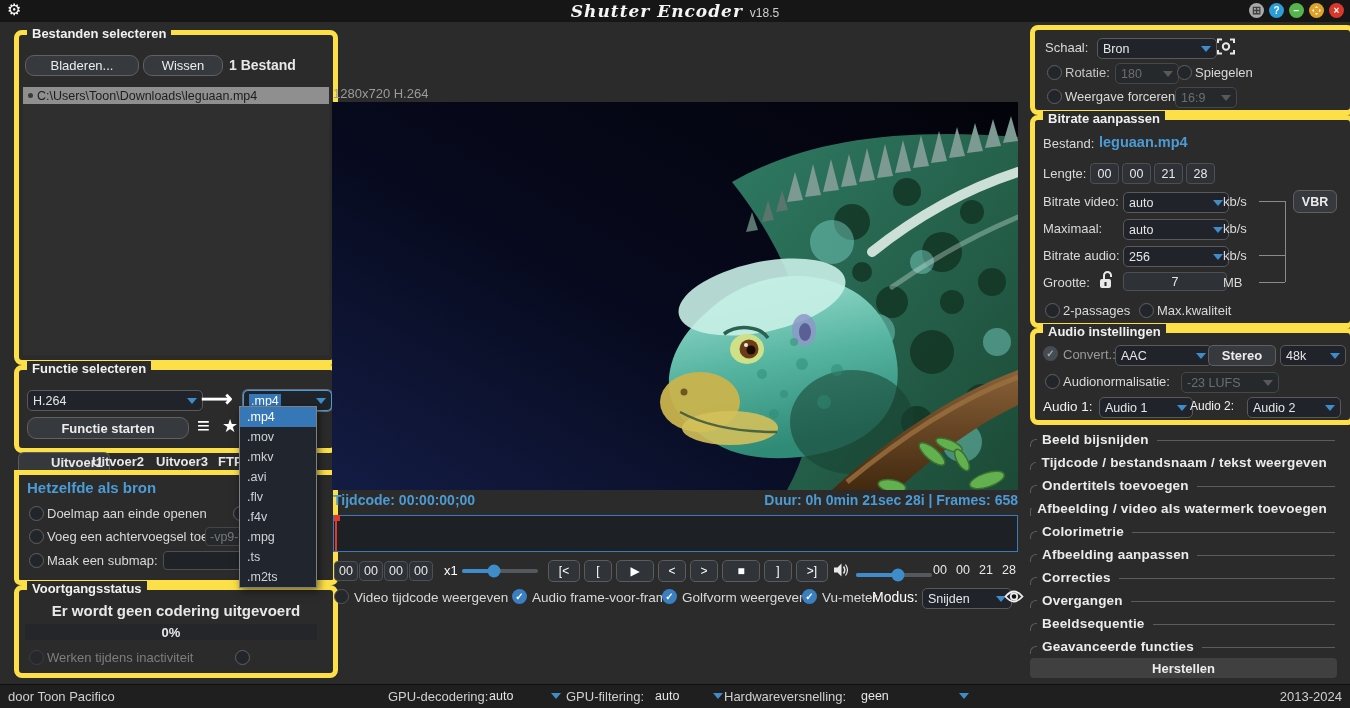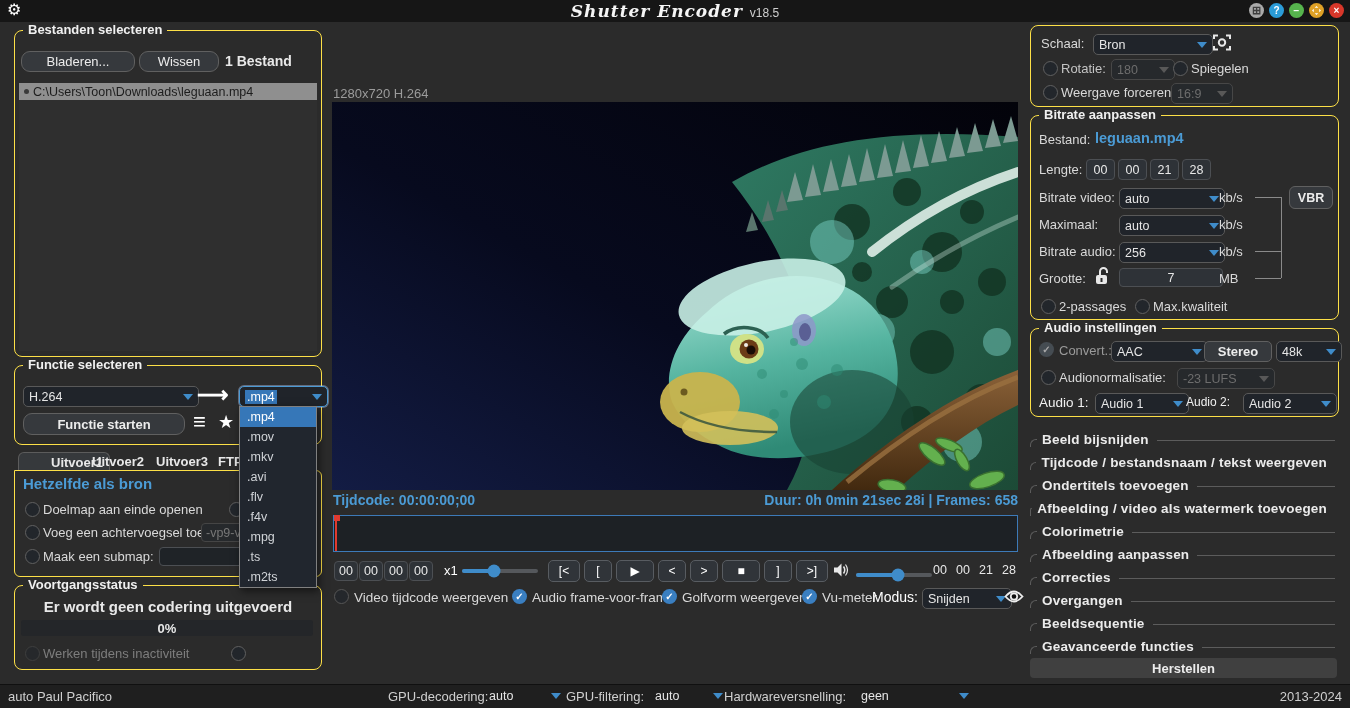--- a/index.html
+++ b/index.html
@@ -17,21 +17,21 @@
   .gear{position:absolute;left:7px;top:0px;font-size:16px;color:#fff;cursor:pointer;}
   #winbtns{position:absolute;right:6px;top:3px;display:flex;gap:5px;}
   .wbtn{width:15px;height:15px;border-radius:50%;display:flex;align-items:center;justify-content:center;
         font-size:10px;font-weight:bold;color:#fff;line-height:1;}
   .wb-grid{background:#a9a9a9;color:#3f3f3f;font-size:11px;}
   .wb-help{background:#2b9cd8;}
   .wb-min{background:#56b44d;}
   .wb-max{background:#dfa126;}
   .wb-close{background:#d8372a;}
   
-  .fs{position:absolute;border:1px solid #fde047;border-radius:8px;}
+  .fs{position:absolute;border:5px solid #fde047;border-radius:8px;padding-left:8px;}
   .lg{position:absolute;top:-9px;left:8px;background:#2b2b2b;padding:0 5px;font-size:13px;
       font-weight:bold;color:#f0f0f0;white-space:nowrap;}
   .lbl{font-size:13px;color:#d9d9d9;white-space:nowrap;}
   
   .btn{background:#36393d;border:1px solid #606060;border-radius:9px;color:#ececec;
        display:flex;align-items:center;justify-content:center;font-size:13px;}
   .sel{background:#20242a;border:1px solid #595959;border-radius:5px;height:19px;
        display:flex;align-items:center;padding:0 5px;color:#e6e6e6;font-size:12.5px;}
   .sel-val{flex:1;overflow:hidden;white-space:nowrap;}
   .sel-arr{width:0;height:0;border-left:5px solid transparent;border-right:5px solid transparent;
@@ -524,21 +524,21 @@
     <div class="dd-item">.mkv</div>
     <div class="dd-item">.avi</div>
     <div class="dd-item">.flv</div>
     <div class="dd-item">.f4v</div>
     <div class="dd-item">.mpg</div>
     <div class="dd-item">.ts</div>
     <div class="dd-item">.m2ts</div>
   </div>
 
   <div id="statusbar">
-    <span class="abs" style="left:8px;top:4px;color:#cfcfcf;">auto Paul Pacifico</span>
+    <span class="abs" style="left:8px;top:4px;color:#cfcfcf;">door Toon Pacifico</span>
     <span class="abs" style="left:388px;top:4px;color:#cfcfcf;">GPU-decodering:</span>
     <div class="sel abs" style="left:484px;top:2px;width:72px;height:18px;background:transparent;border:none;">
       <span class="sel-val">auto</span>
       <span class="sel-arr"></span>
     </div>
     <span class="abs" style="left:566px;top:4px;color:#cfcfcf;">GPU-filtering:</span>
     <div class="sel abs" style="left:650px;top:2px;width:68px;height:18px;background:transparent;border:none;">
       <span class="sel-val">auto</span>
       <span class="sel-arr"></span>
     </div>

